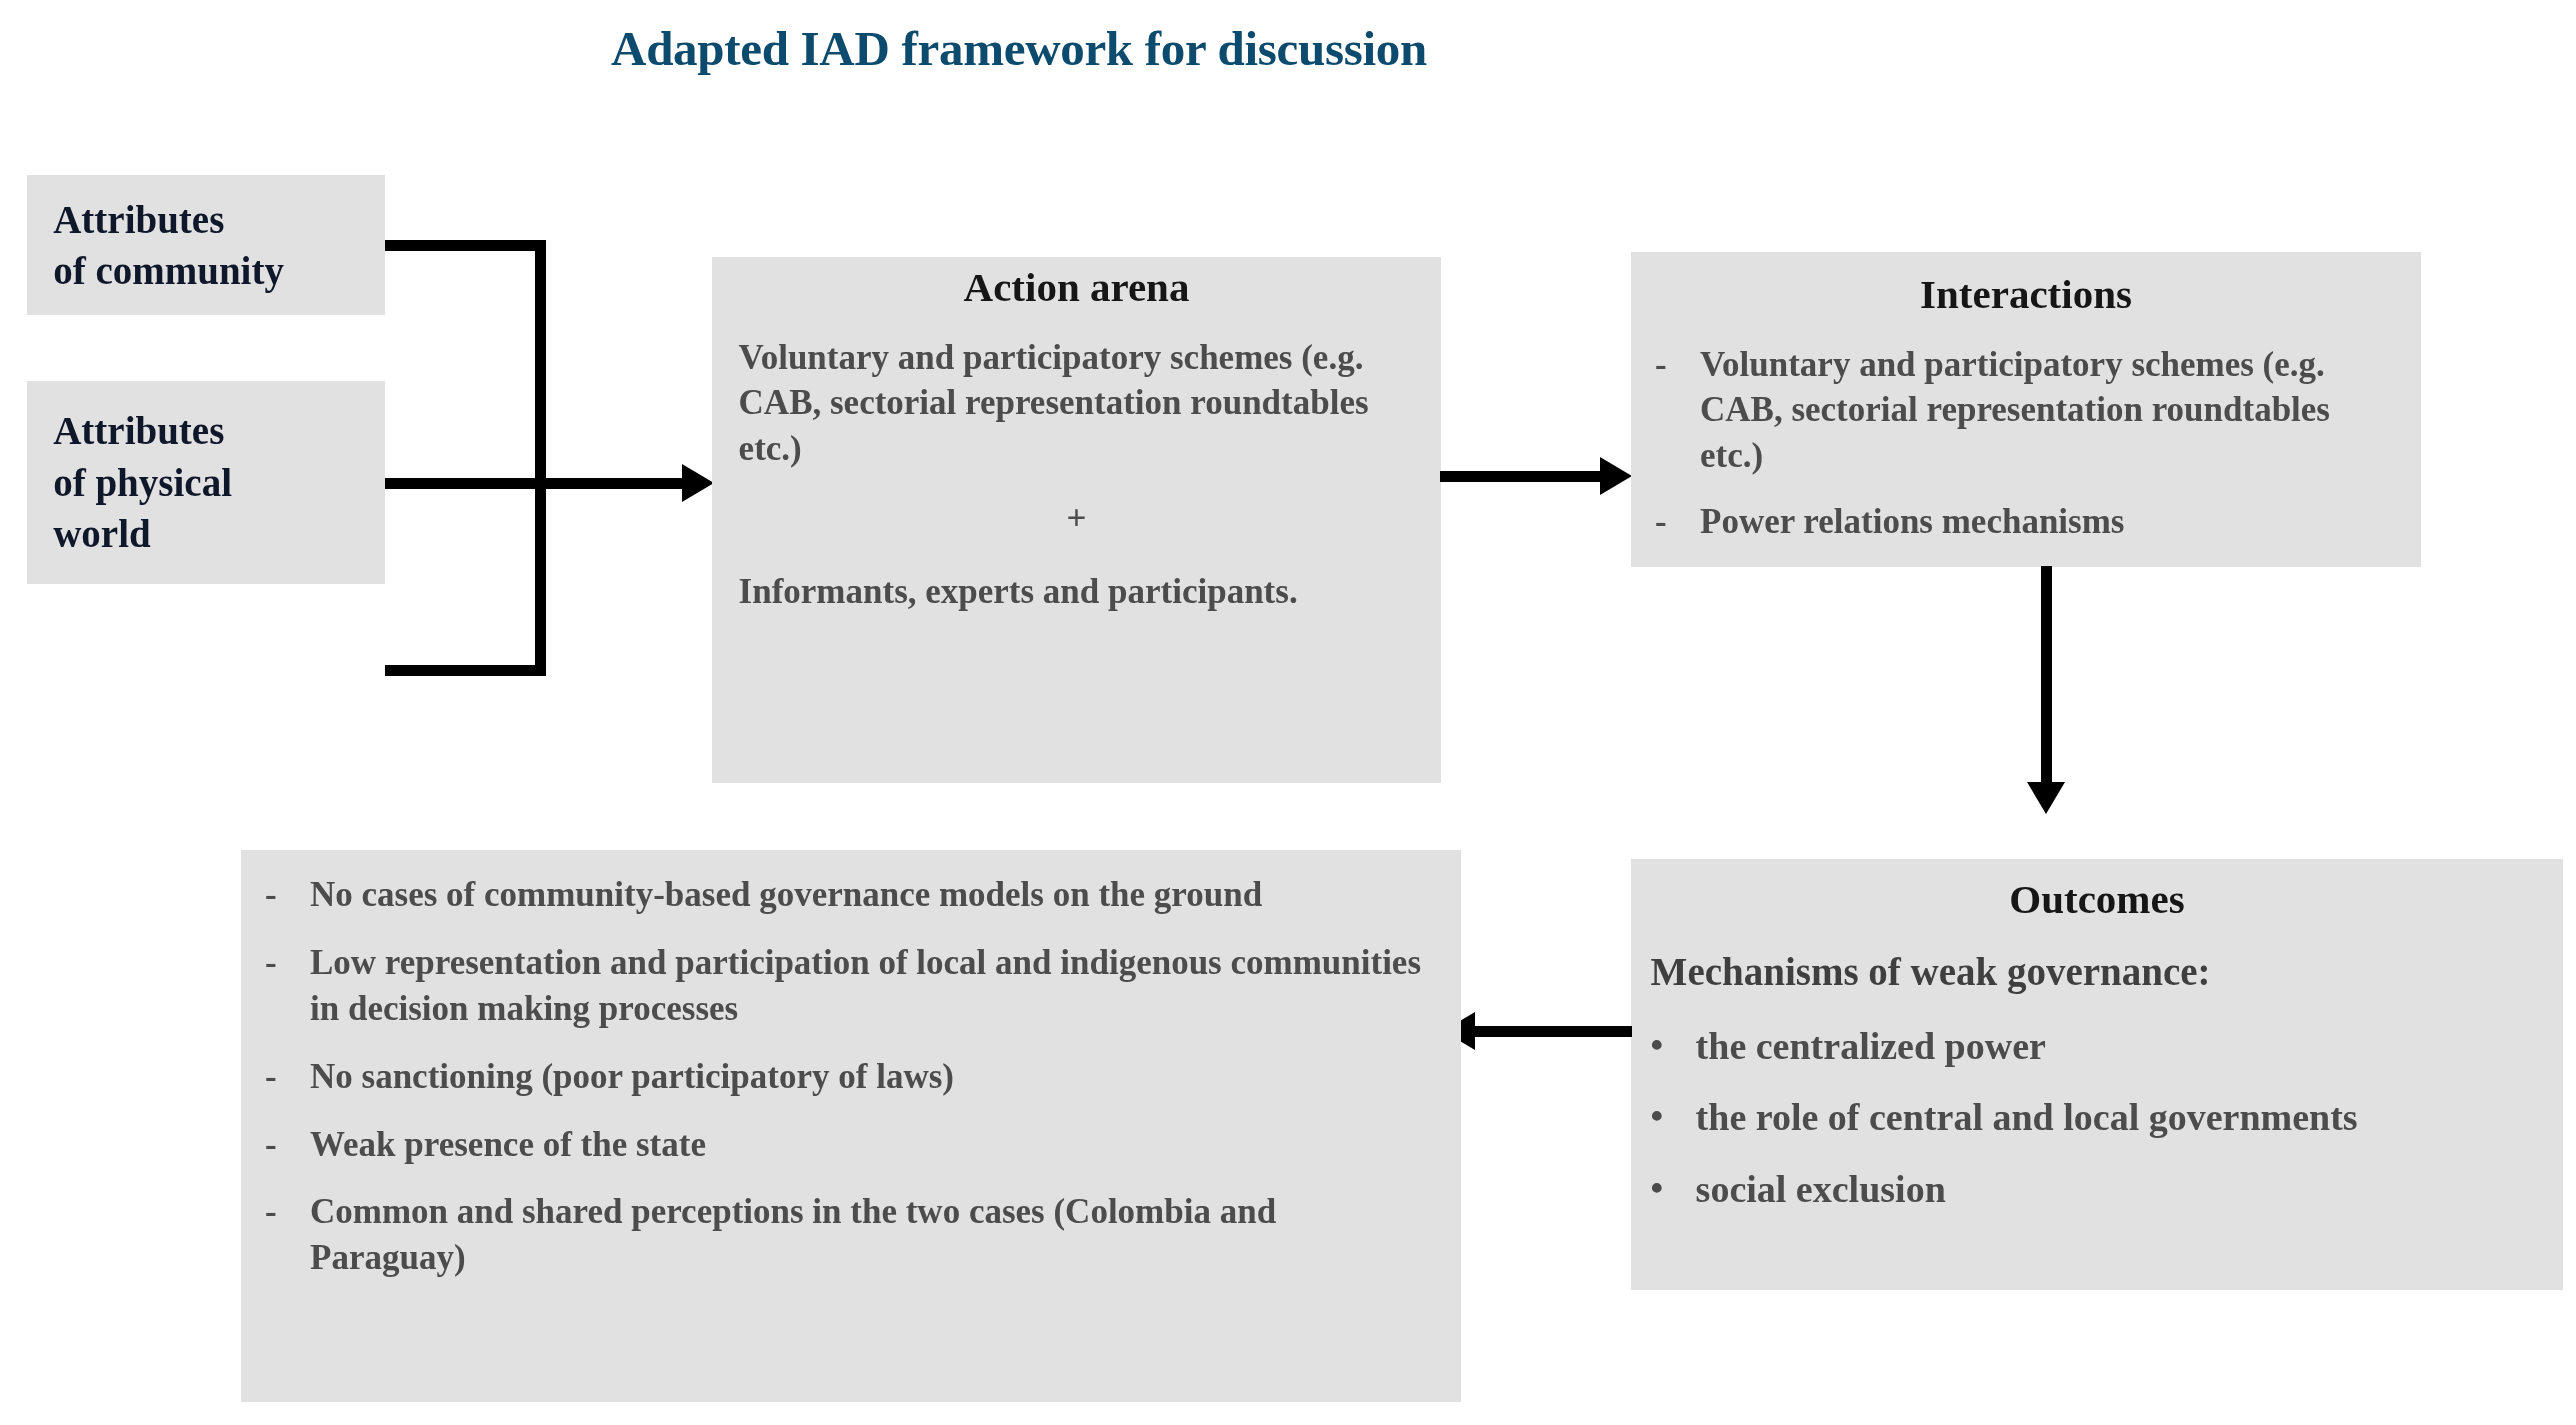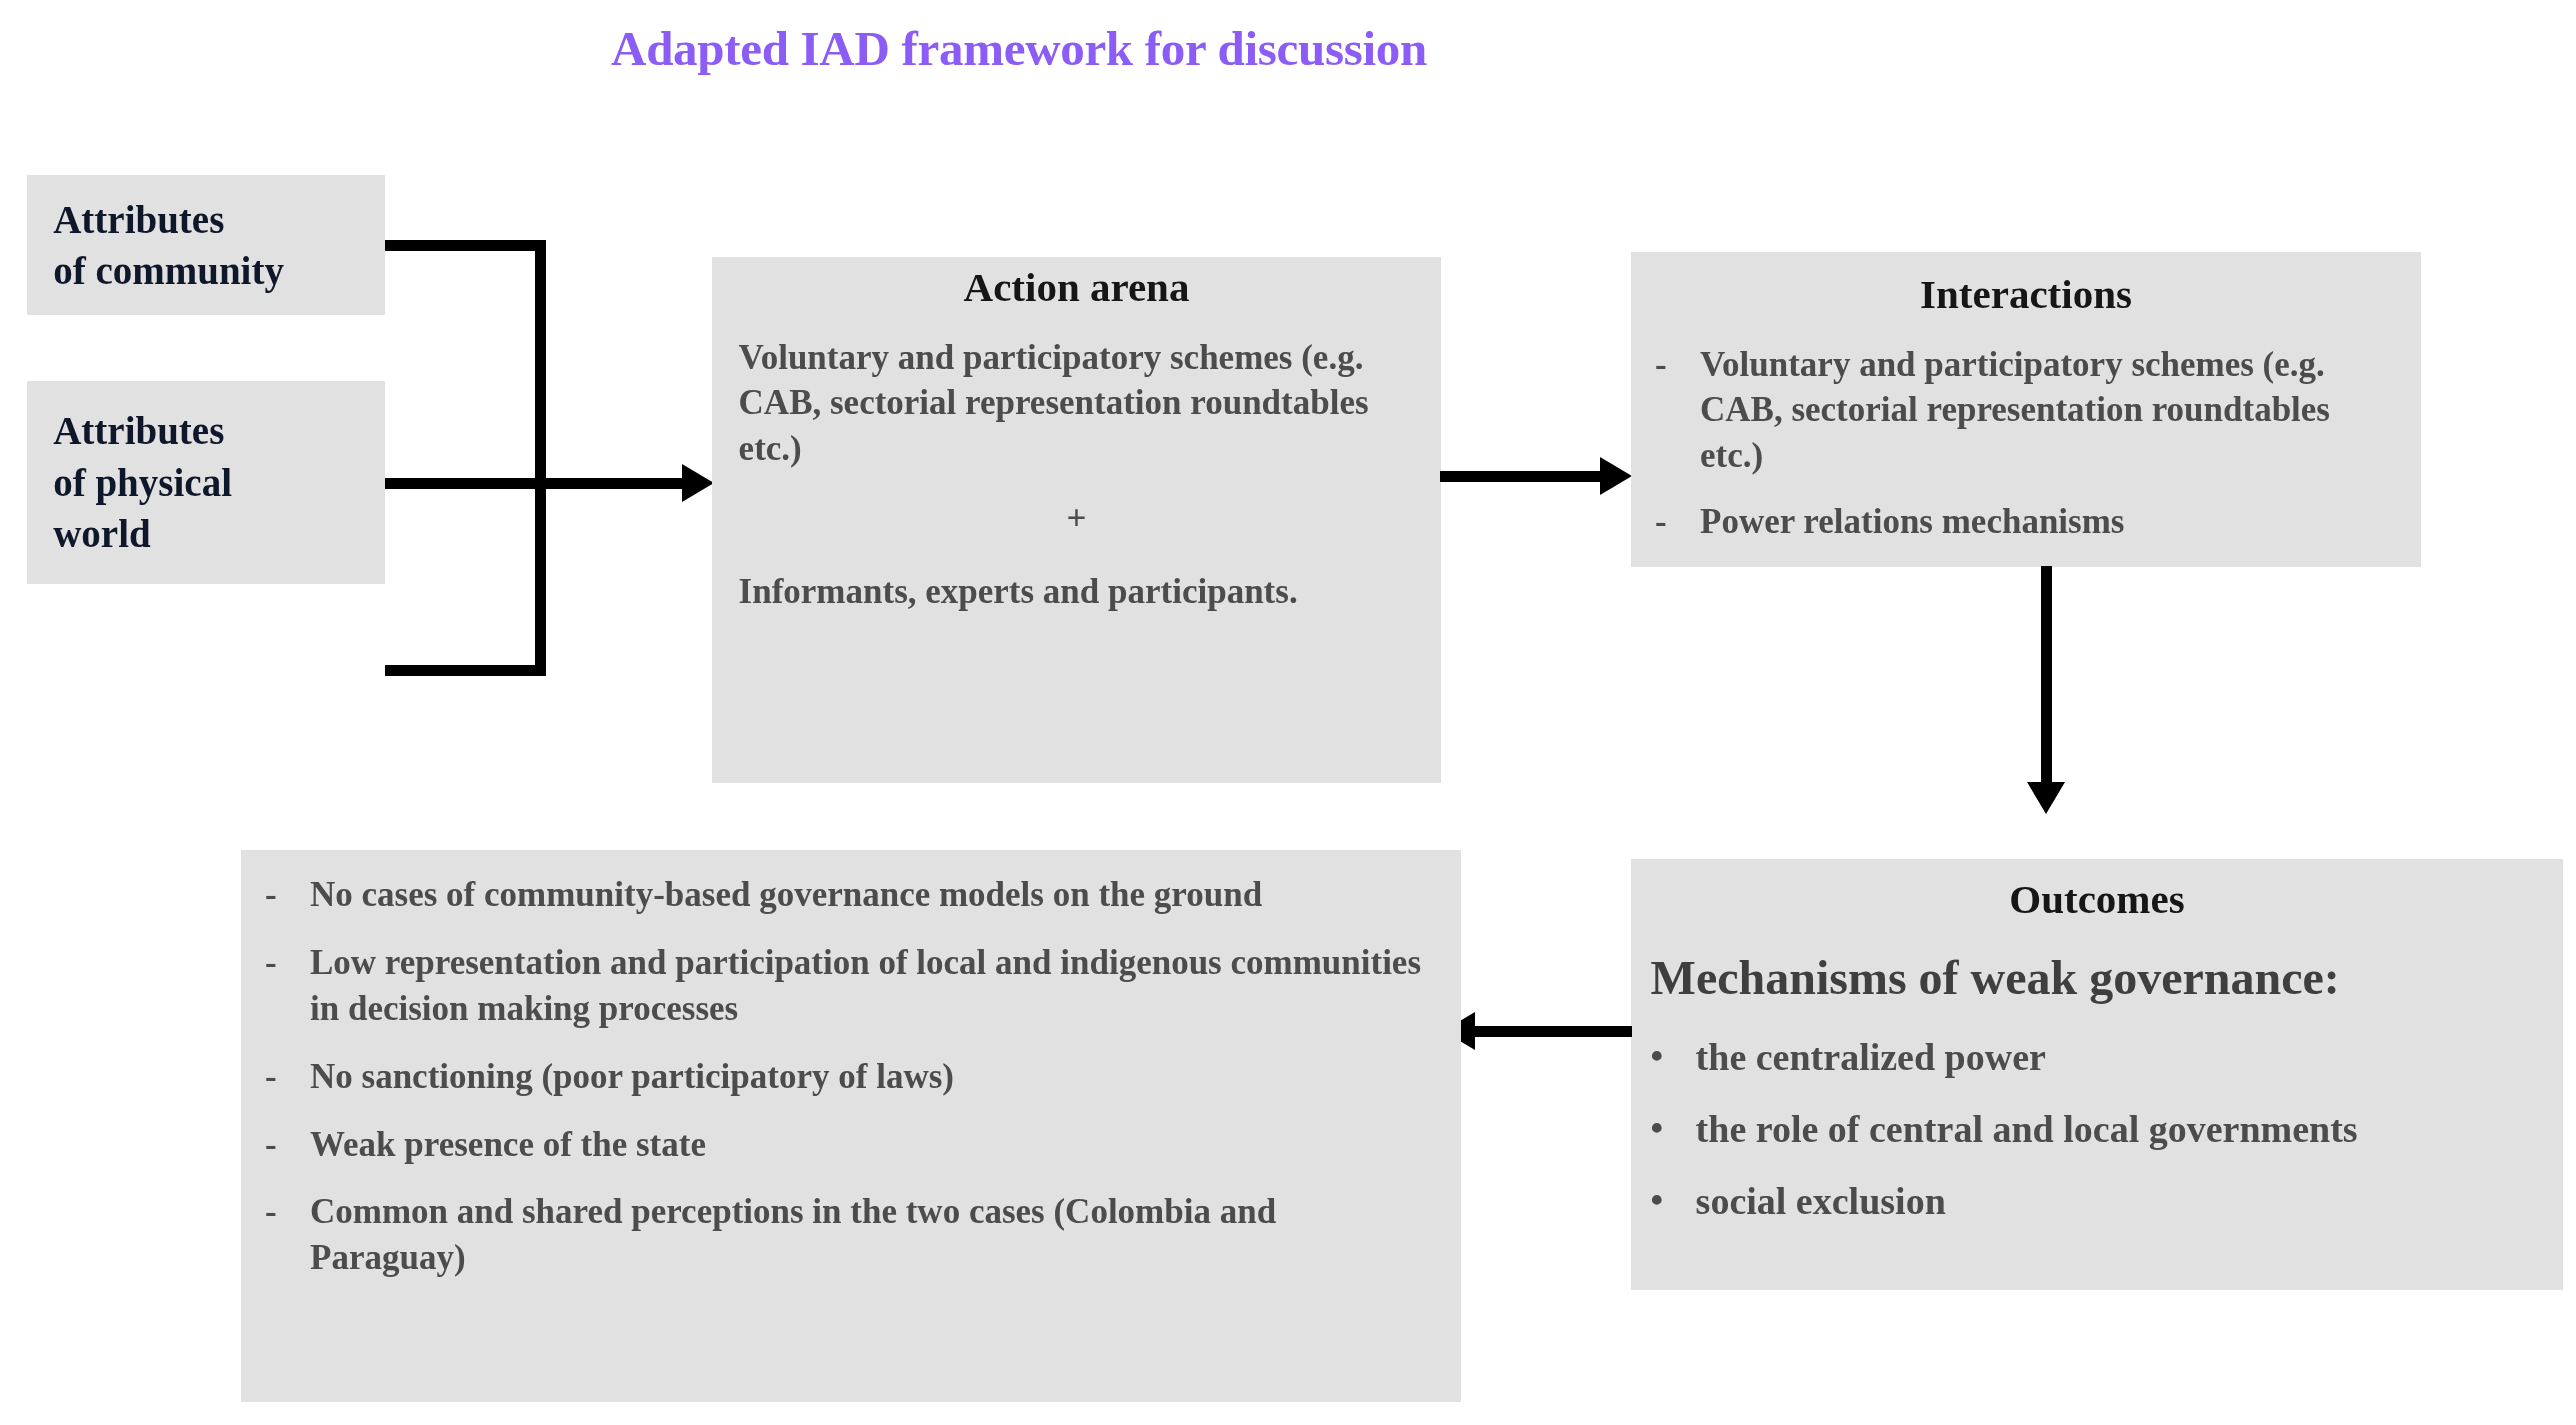--- a/index.html
+++ b/index.html
@@ -18,21 +18,21 @@
 
   
   .title {
     position: absolute;
     left: 0;
     top: 19.6px;
     width: 2038px;
     text-align: center;
     font-size: 49px;
     font-weight: bold;
-    color: #8b5cf6;
+    color: #0c4a6e;
     letter-spacing: -0.3px;
   }
 
   
   .box {
     position: absolute;
     background: #e1e1e1;
     box-sizing: border-box;
   }
   .box-heading {
@@ -173,21 +173,21 @@
         <span class="bullet-text">Power relations mechanisms</span>
       </li>
     </ul>
   </div>
 
   <div class="ln" style="left:2041px; top:566px; width:10.5px; height:217px;"></div>
   <div class="arrow-head arrow-down" style="left:2027px; top:782px;"></div>
 
   <div class="box" style="left:1631px; top:859px; width:932px; height:431px;">
     <div class="box-heading" style="margin-top:18px;">Outcomes</div>
-    <div class="body-text" style="margin:24px 21px 0 19.6px; font-size:48px; color:#3f3f3f;">Mechanisms of weak governance:</div>
+    <div class="body-text" style="margin:24px 21px 0 19.6px; font-size:39px; color:#3f3f3f;">Mechanisms of weak governance:</div>
     <ul class="bullet-list dot" style="margin:24px 17px 0 19.6px;">
       <li class="bullet-row" style="margin-bottom:22.4px; font-size:38px;">
         <span class="bullet-mark">•</span>
         <span class="bullet-text">the centralized power</span>
       </li>
       <li class="bullet-row" style="margin-bottom:22.4px; font-size:38px;">
         <span class="bullet-mark">•</span>
         <span class="bullet-text">the role of central and local governments</span>
       </li>
       <li class="bullet-row" style="font-size:38px;">

